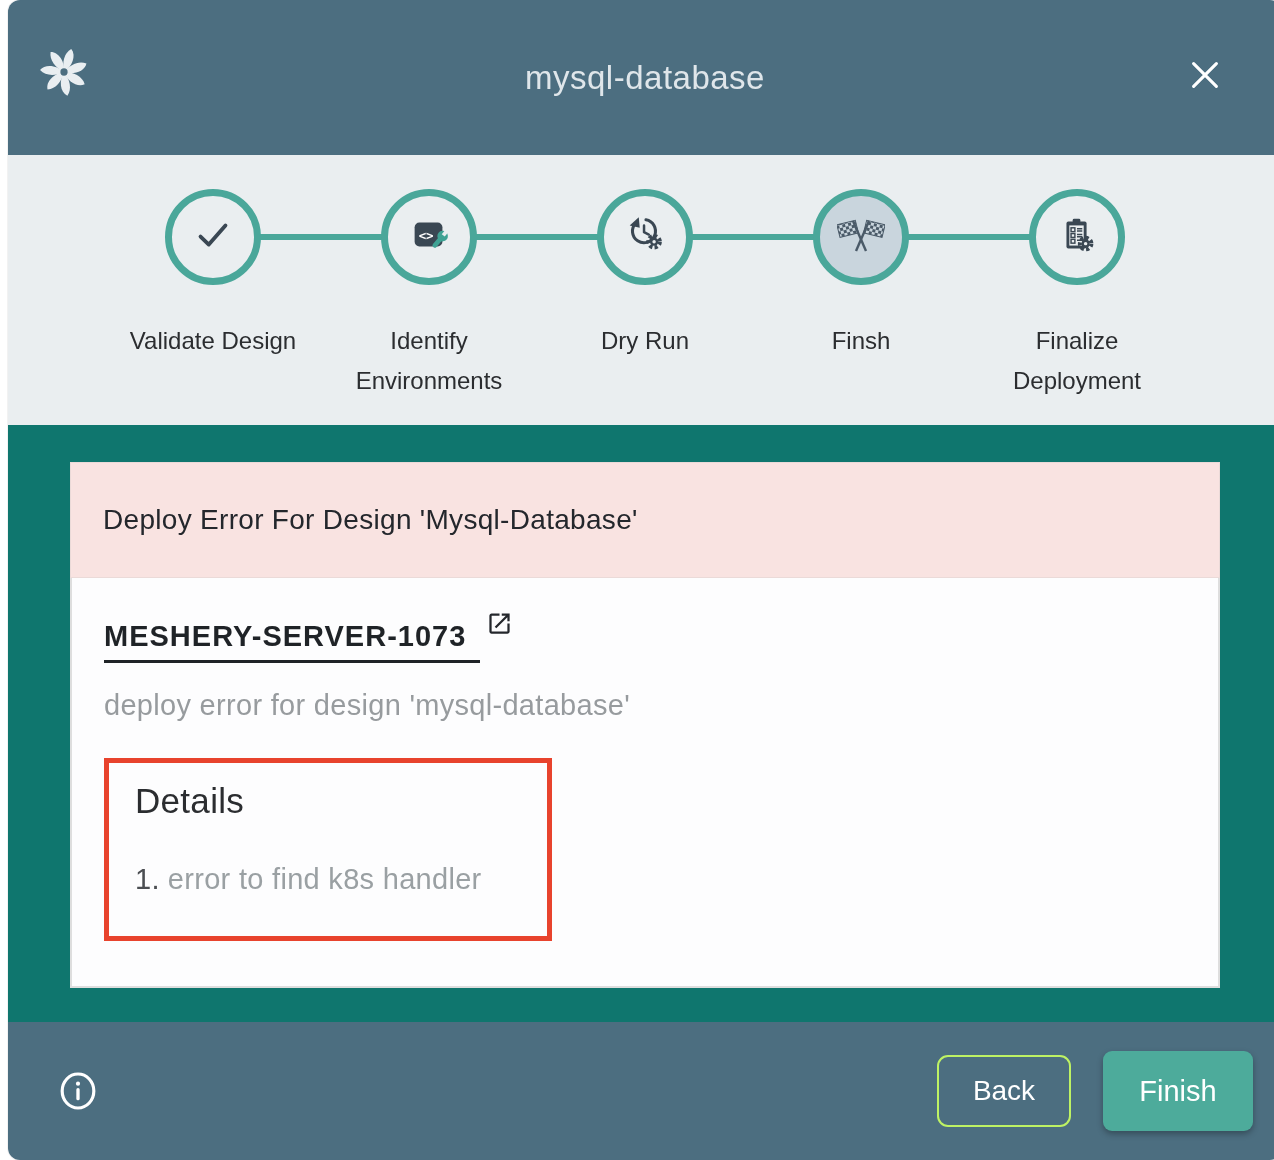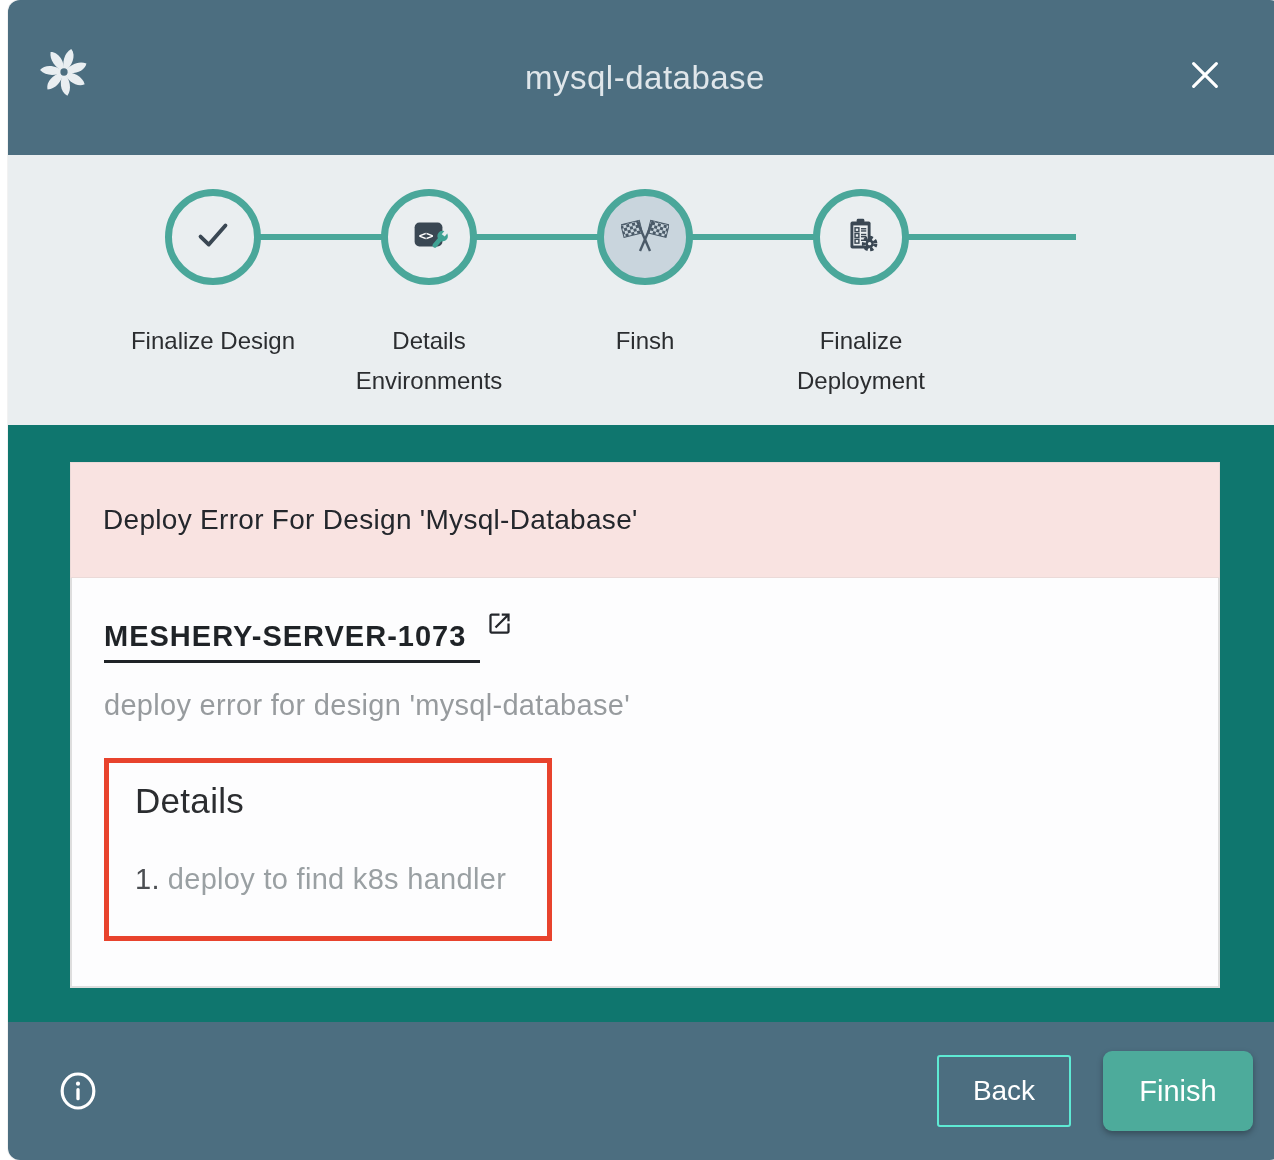--- a/index.html
+++ b/index.html
@@ -61,21 +61,21 @@
   .details-item .num{color:#4b4e52;margin-right:8px;}
   .details-item .txt{color:#9aa0a3;}
   
   .footer{
     height:138px;flex:0 0 auto;background:#4c6e80;
     display:flex;align-items:center;padding:0 29px 0 50px;box-sizing:border-box;
   }
   .info-btn{background:none;border:none;padding:0;margin-right:auto;cursor:pointer;width:40px;height:44px;}
   .back-btn{
     width:134px;height:72px;box-sizing:border-box;background:transparent;
-    border:2px solid #5eead4;border-radius:3px;color:#ffffff;font-size:28px;
+    border:2px solid #bef264;border-radius:11px;color:#ffffff;font-size:28px;
     font-family:"Liberation Sans",sans-serif;cursor:pointer;margin-right:32px;
   }
   .finish-btn{
     width:150px;height:80px;background:#4dab9b;border:none;border-radius:9px;
     color:#ffffff;font-size:29px;font-family:"Liberation Sans",sans-serif;cursor:pointer;
     box-shadow:0 3px 6px rgba(0,0,0,.3);
   }
 </style>
 </head>
 <body>
@@ -110,40 +110,55 @@
     <div class="steps">
 
       <div class="step">
         <div class="step-circle">
           <span>
             <svg viewBox="0 0 24 24" width="46" height="46" fill="none">
               <path d="M5.5 12.8 L9.8 17 L18.5 7" stroke="#3a4753" stroke-width="2" stroke-linecap="round" stroke-linejoin="round"></path>
             </svg>
           </span>
         </div>
-        <div class="step-label">Finalize Design</div>
+        <div class="step-label">Validate Design</div>
       </div>
 
       <div class="step">
         <div class="step-circle">
           <span>
             <svg viewBox="0 0 48 48" width="46" height="46">
               <rect x="9" y="11" width="29" height="25" rx="5" fill="#3a4753"></rect>
               <text x="21" y="29" font-size="13" font-weight="bold" fill="#ffffff" text-anchor="middle" font-family="DejaVu Sans Mono, monospace">&lt;&gt;</text>
               <g transform="rotate(40 35 29)">
                 <circle cx="35" cy="24" r="5.5" fill="#3fa294"></circle>
                 <rect x="33" y="17.5" width="4" height="5.5" fill="#eaeef0"></rect>
                 <rect x="32.6" y="26" width="4.8" height="13" rx="2.2" fill="#3fa294"></rect>
               </g>
             </svg>
           </span>
         </div>
-        <div class="step-label">Details Environments</div>
-      </div>
-
+        <div class="step-label">Identify Environments</div>
+      </div>
+
+      <div class="step">
+        <div class="step-circle">
+          <span>
+            <svg viewBox="0 0 48 48" width="46" height="46" fill="none">
+              <path d="M25 8.2 A12 12 0 1 1 14.5 11.5" stroke="#3a4753" stroke-width="3.2" stroke-linecap="round"></path>
+              <polygon points="8,14 17.5,5.5 18.5,16.5" fill="#3a4753"></polygon>
+              <path d="M23 14 L23 21 L28 23.5" stroke="#3a4753" stroke-width="2.6" stroke-linecap="round" stroke-linejoin="round"></path>
+              <circle cx="33.5" cy="31" r="6" fill="none" stroke="#3a4753" stroke-width="4.2" stroke-dasharray="3.2 2.3"></circle>
+              <circle cx="33.5" cy="31" r="4.2" fill="#3a4753"></circle>
+              <circle cx="33.5" cy="31" r="1.8" fill="#eaeef0"></circle>
+            </svg>
+          </span>
+        </div>
+        <div class="step-label">Dry Run</div>
+      </div>
 
       <div class="step active">
         <div class="step-circle">
           <span>
             <svg viewBox="0 0 48 48" width="48" height="48">
               <defs>
                 <pattern id="chk" width="6" height="6" patternUnits="userSpaceOnUse">
                   <rect width="3" height="3" fill="#4a5a68"></rect>
                   <rect x="3" y="3" width="3" height="3" fill="#4a5a68"></rect>
                 </pattern>
@@ -206,21 +221,21 @@
             <path d="M19 19H5V5h7V3H5c-1.11 0-2 .9-2 2v14c0 1.1.89 2 2 2h14c1.1 0 2-.9 2-2v-7h-2v7zM14 3v2h3.59l-9.83 9.83 1.41 1.41L19 6.41V10h2V3h-7z"></path>
           </svg>
         </span>
       </div>
 
       <div class="error-summary">deploy error for design 'mysql-database'</div>
 
       <div class="details-box">
         <div class="details-title">Details</div>
         <div class="details-item">
-          <span class="num">1.</span><span class="txt">deploy to find k8s handler</span>
+          <span class="num">1.</span><span class="txt">error to find k8s handler</span>
         </div>
       </div>
 
     </div>
   </div>
 
   <div class="footer">
     <button class="info-btn" aria-label="info">
       <svg viewBox="0 0 24 24" width="40" height="44">
         <ellipse cx="12" cy="12" rx="9.5" ry="10.2" stroke="#ffffff" stroke-width="1.9" fill="none"></ellipse>

